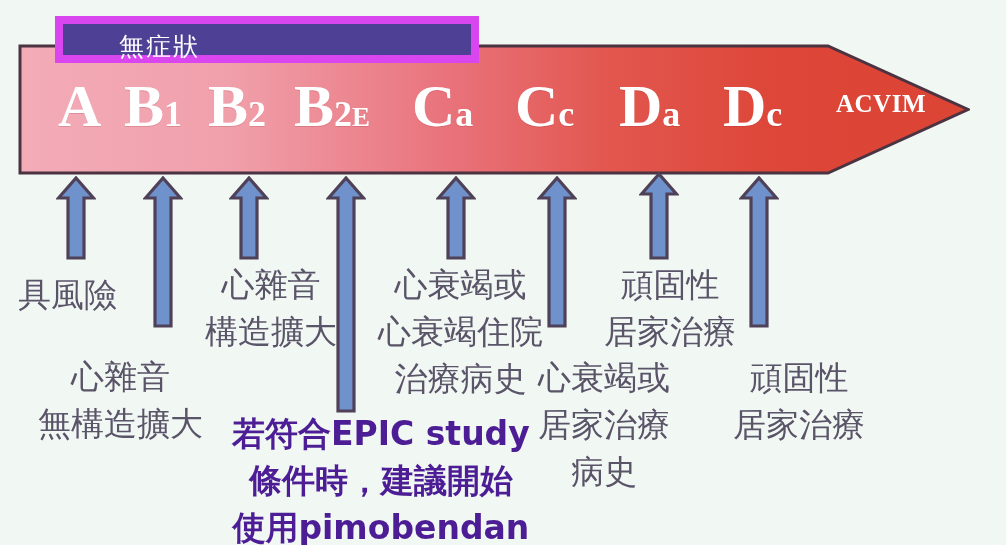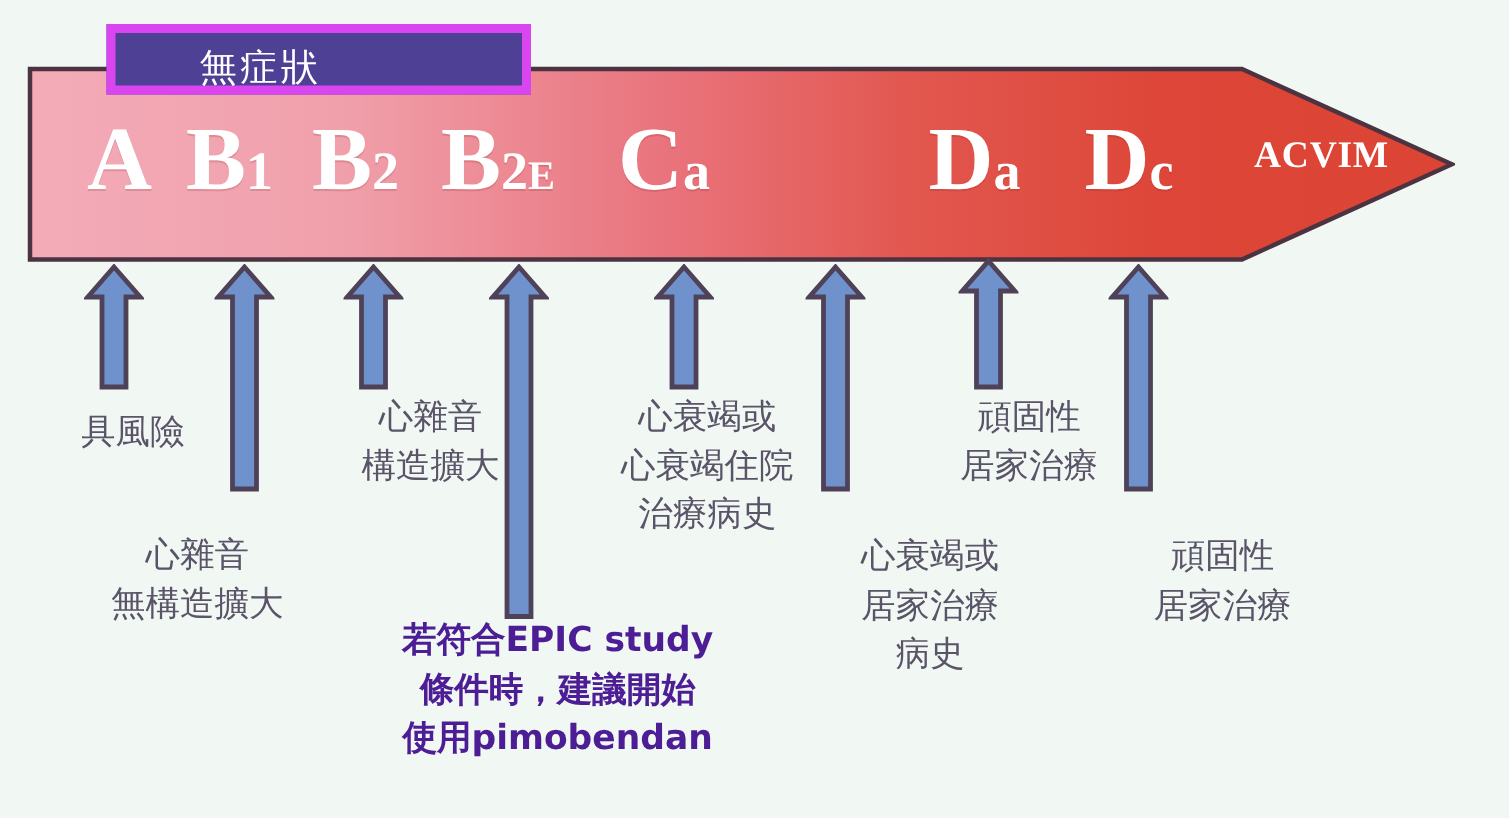--- a/index.html
+++ b/index.html
@@ -57,26 +57,26 @@
     font-family: "Liberation Serif", "DejaVu Serif", serif;
     font-weight: bold;
     font-size: 25px;
     letter-spacing: 0.5px;
     white-space: nowrap;
   }
 
   
   .asym-box {
     position: absolute;
-    left: 71px;
+    left: 55px;
     top: 16px;
-    width: 283px;
+    width: 424px;
     height: 47px;
     background: #4e4195;
-    border: 6px solid #d946ef;
+    border: 8px solid #d946ef;
     box-sizing: border-box;
   }
   .asym-label {
     position: absolute;
     left: 56px;
     top: 6px;
     color: #ffffff;
     font-size: 25px;
     font-weight: normal;
     letter-spacing: 2px;
@@ -88,25 +88,24 @@
   .up-arrow {
     position: absolute;
     display: block;
   }
 
   
   .caption {
     position: absolute;
     color: #5a5469;
     font-family: "DejaVu Sans", "Liberation Sans", sans-serif;
-    font-size: 23px;
+    font-size: 33px;
     line-height: 1.42;
     white-space: nowrap;
     text-align: center;
-    margin-left: 36px;
   }
   .caption .ln { display: block; }
   .caption.bold {
     font-weight: bold;
     color: #4c1d95;
   }
 </style>
 </head>
 <body>
 
@@ -143,20 +142,23 @@
     </div>
 
     <div class="stage-letter" style="left:276px; top:32px;">
       <span class="main">B</span><span class="sub">2</span><span class="subsm">E</span>
     </div>
 
     <div class="stage-letter" style="left:394px; top:32px;">
       <span class="main">C</span><span class="sub">a</span>
     </div>
 
+    <div class="stage-letter" style="left:497px; top:32px;">
+      <span class="main">C</span><span class="sub">c</span>
+    </div>
 
     <div class="stage-letter" style="left:601px; top:32px;">
       <span class="main">D</span><span class="sub">a</span>
     </div>
 
     <div class="stage-letter" style="left:705px; top:32px;">
       <span class="main">D</span><span class="sub">c</span>
     </div>
 
     <div class="acvim-label" style="left:818px; top:46px;">ACVIM</div>

